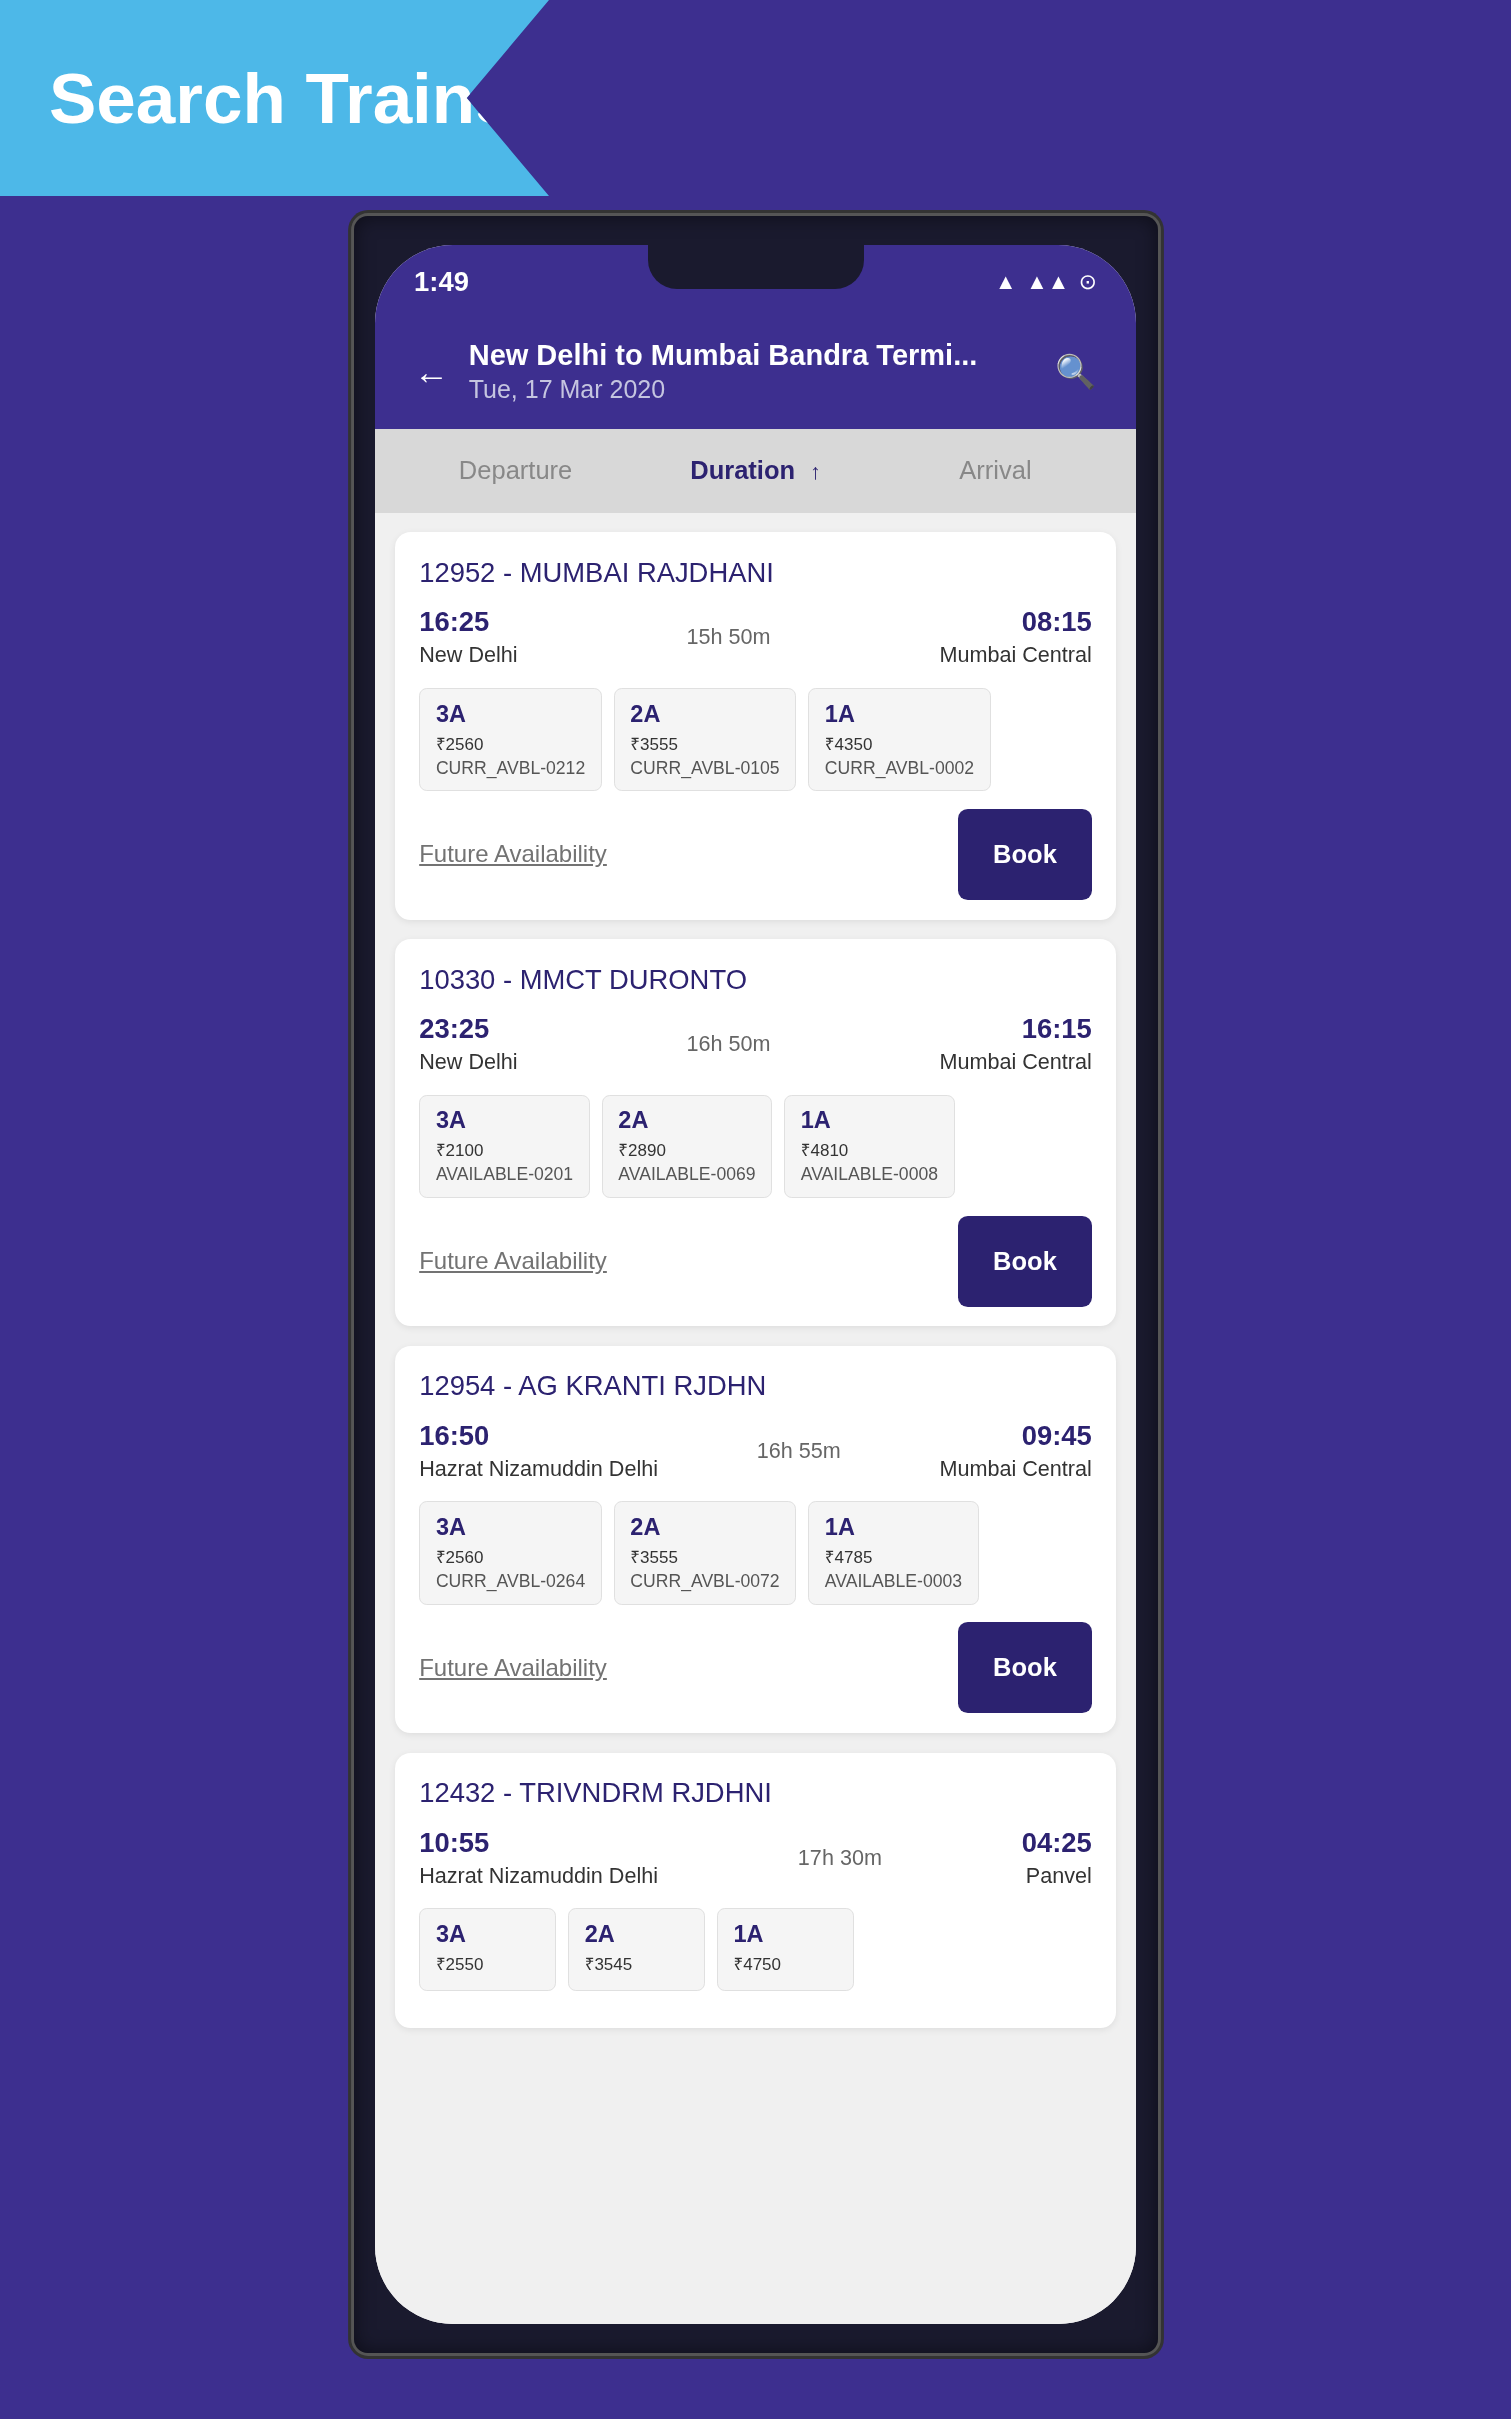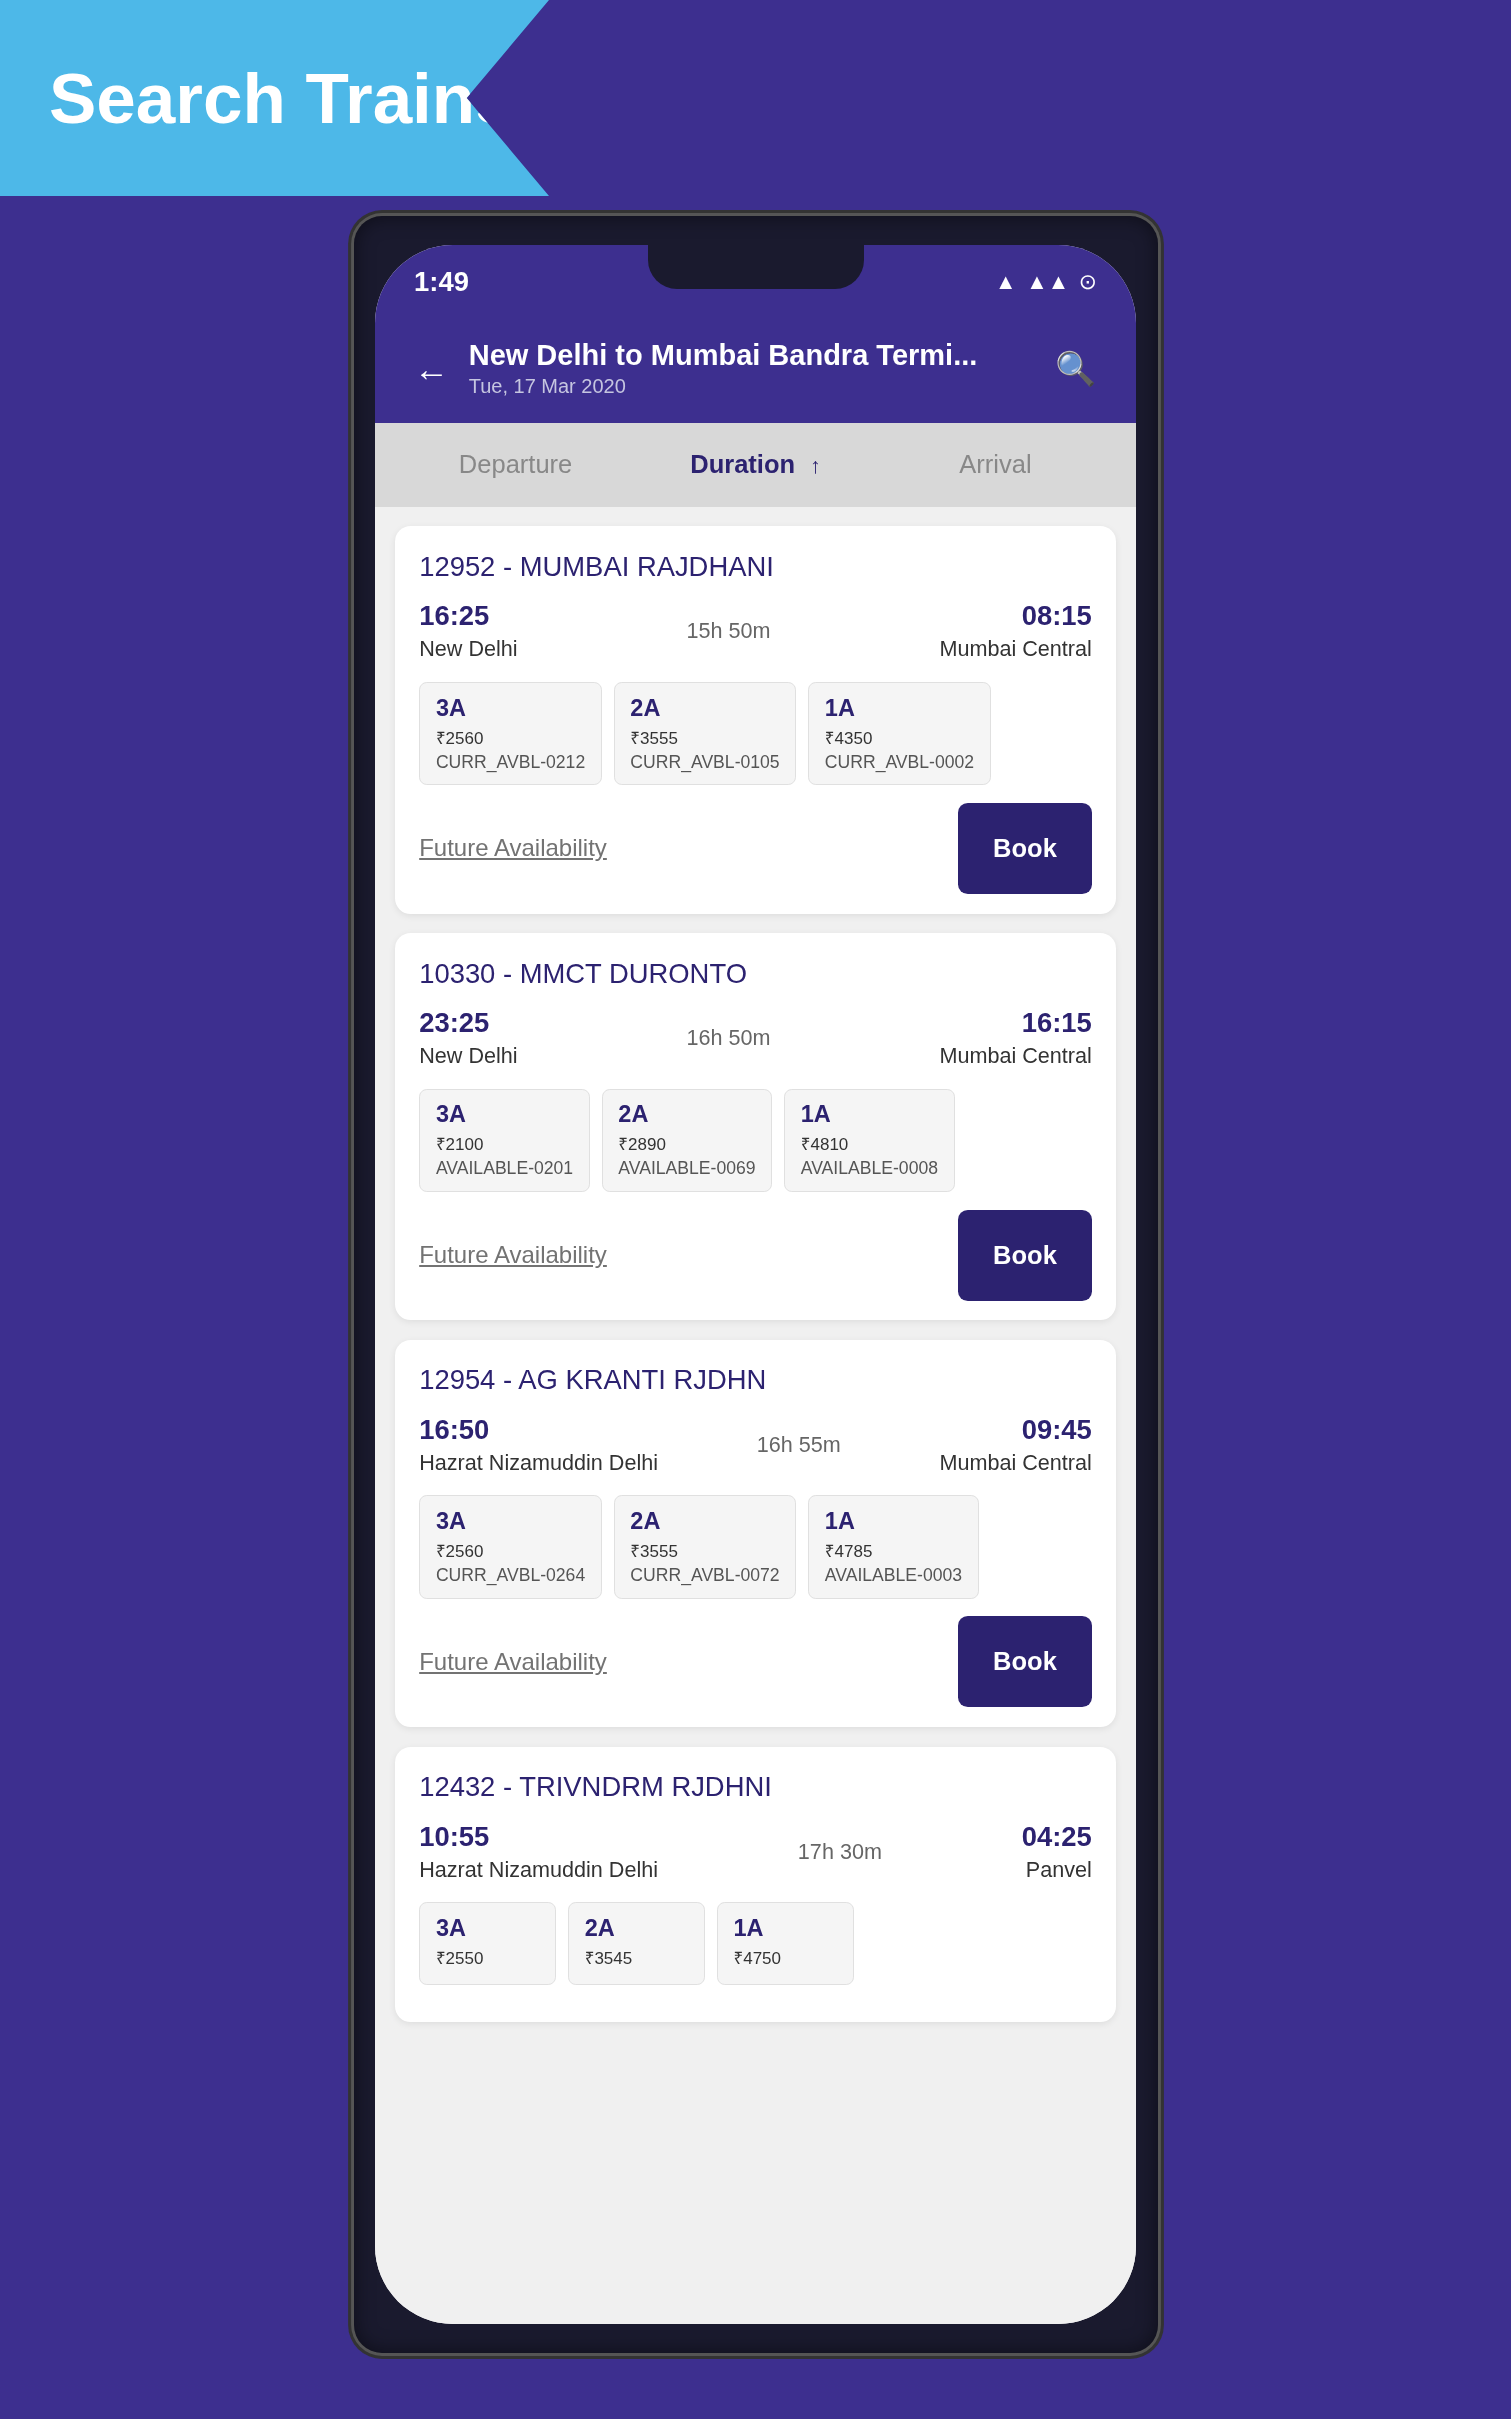--- a/index.html
+++ b/index.html
@@ -39,21 +39,21 @@
       transform: translateX(-50%);
       width: 804px;
       height: 2137px;
     }
 
     .phone-body {
       position: relative;
       width: 804px;
       height: 2137px;
       background: #1a1a2e;
-      border-radius: 28px;
+      border-radius: 14px;
       box-shadow: 0 0 0 2.9px #555, 0 0 0 5.9px #333, inset 0 0 19.6px rgba(0,0,0,0.5);
       overflow: hidden;
     }
 
     
     .phone-screen {
       position: absolute;
       top: 29px;
       left: 21.6px;
       right: 21.6px;
@@ -118,21 +118,21 @@
     .header-text {
       flex: 1;
     }
     .header-title {
       color: white;
       font-size: 29px;
       font-weight: 700;
     }
     .header-date {
       color: #c5c5e0;
-      font-size: 20px;
+      font-size: 25px;
       margin-top: 3.9px;
     }
     .search-btn {
       color: white;
       font-size: 33px;
     }
 
     
     .sort-bar {
       background: #d8d8d8;

